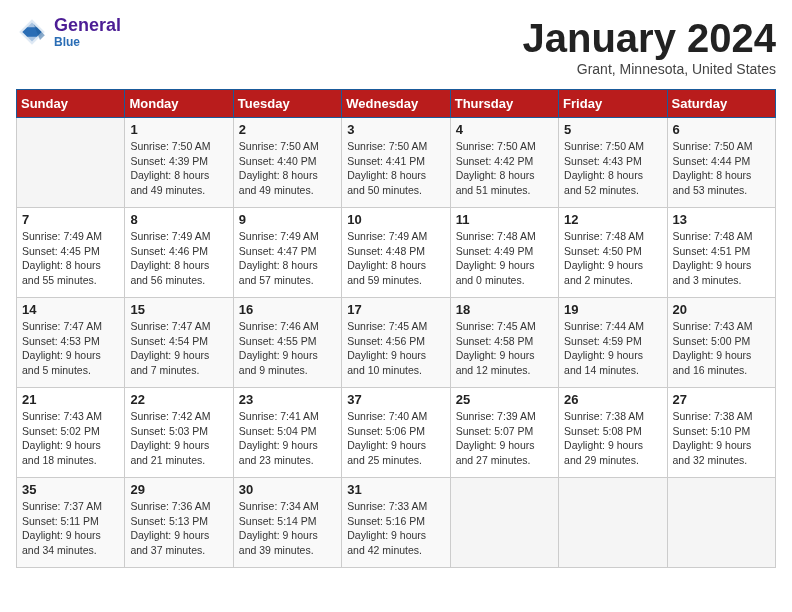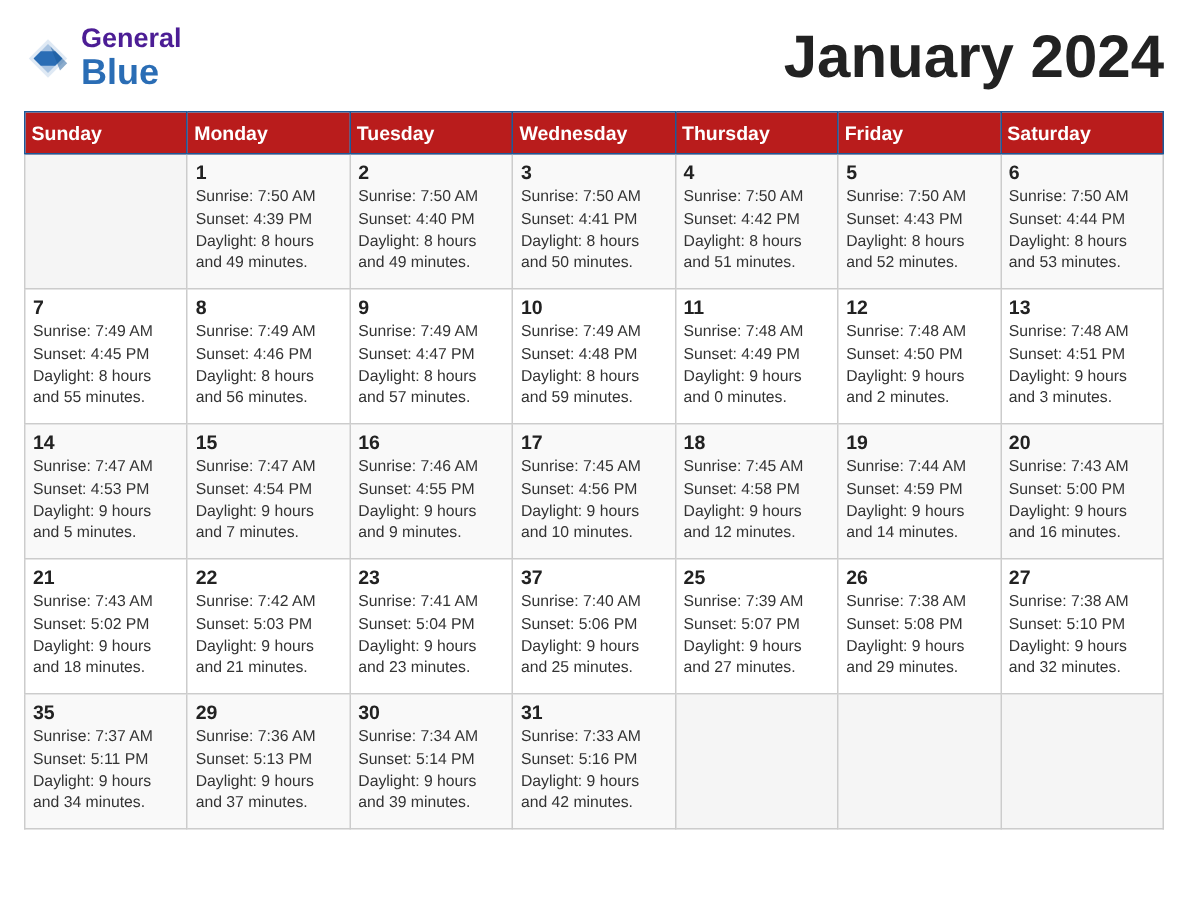--- a/index.html
+++ b/index.html
@@ -25,21 +25,21 @@
       display: flex;
       flex-direction: column;
       line-height: 1.1;
     }
     .logo-text .general {
       font-size: 18px;
       font-weight: bold;
       color: #4c1d95;
     }
     .logo-text .blue {
-      font-size: 24px;
+      font-size: 12px;
       font-weight: bold;
       color: #2a6db5;
     }
     .logo-icon {
       width: 32px;
       height: 32px;
     }
     .title-block {
       text-align: right;
     }
@@ -105,20 +105,21 @@
       <polygon points="14,14 26,14 32,20 26,26 14,26 8,20" fill="#2a6db5"></polygon>
       <polygon points="22,10 36,24 30,30" fill="#1a5a9a" opacity="0.5"></polygon>
     </svg>
     <div class="logo-text">
       <span class="general">General</span>
       <span class="blue">Blue</span>
     </div>
   </div>
   <div class="title-block">
     <div class="month-year">January 2024</div>
+    <div class="location">Grant, Minnesota, United States</div>
   </div>
 </div>
 
 <table class="calendar">
   <thead>
     <tr>
     <th>Sunday</th>
         <th>Monday</th>
         <th>Tuesday</th>
         <th>Wednesday</th>

